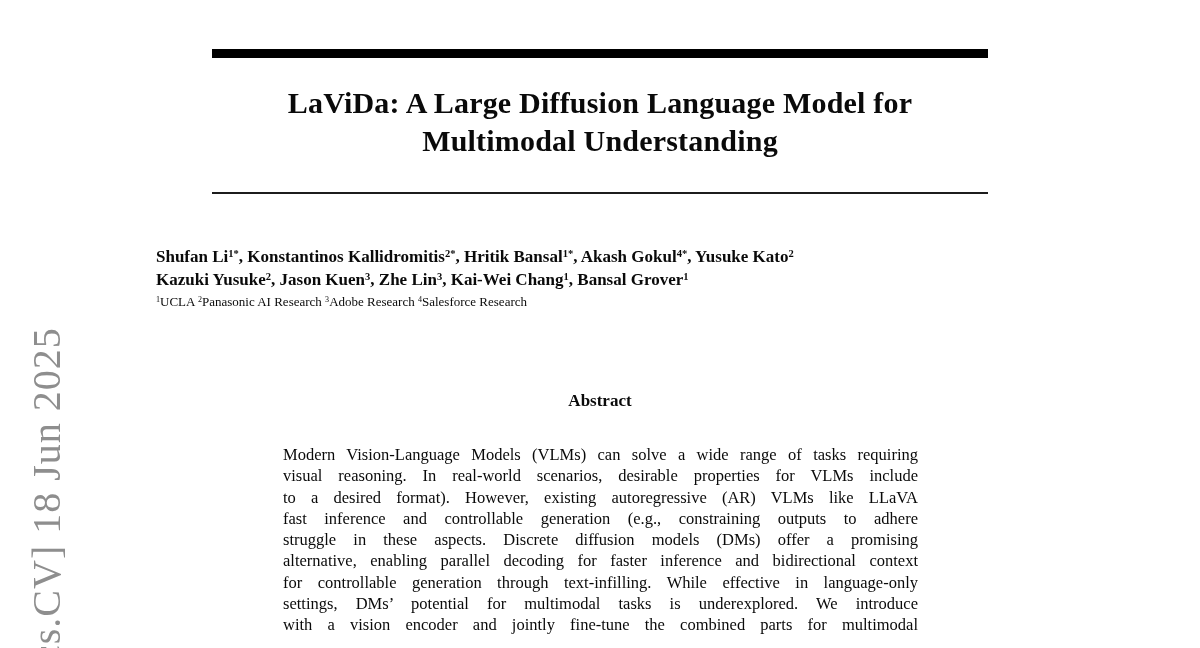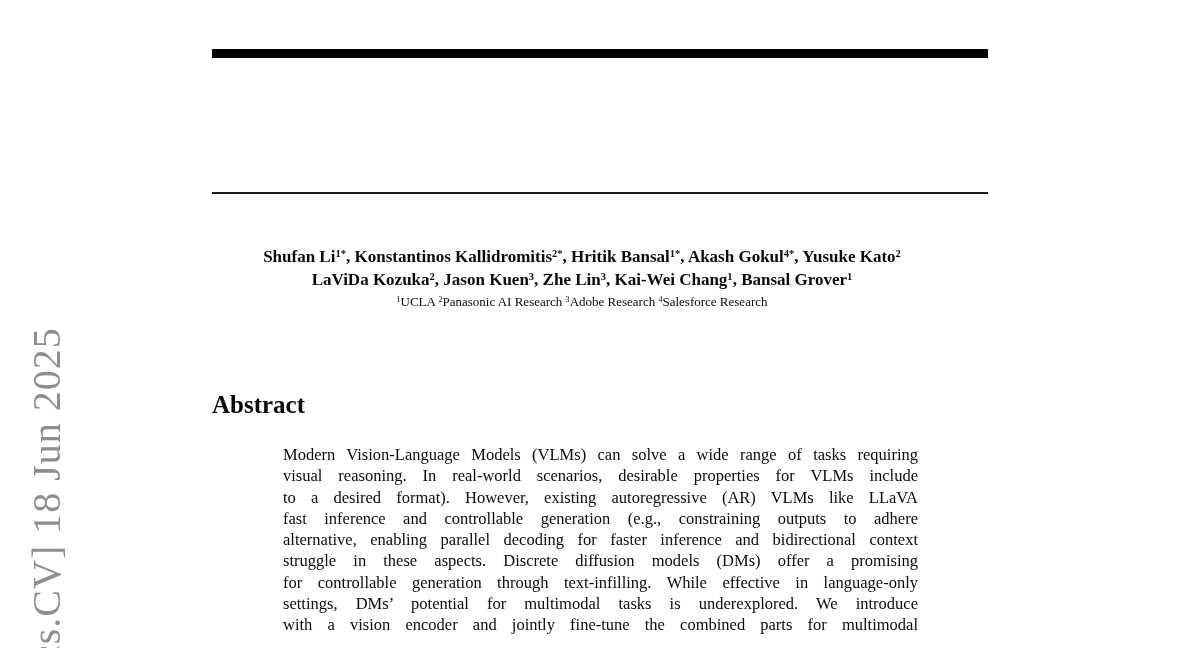--- a/index.html
+++ b/index.html
@@ -57,24 +57,24 @@
     width: 776px;
     text-align: center;
     font-weight: bold;
     font-size: 30px;
     line-height: 38px;
     letter-spacing: 0.2px;
   }
 
   .authors-block {
     position: absolute;
-    left: 144px;
+    left: 156px;
     top: 245px;
     width: 876px;
-    text-align: center;
+    text-align: left;
   }
   .author-line {
     font-weight: bold;
     font-size: 17px;
     line-height: 23px;
   }
   .affil-line {
     font-size: 13px;
     line-height: 22.5px;
   }
@@ -84,23 +84,23 @@
     vertical-align: baseline;
     position: relative;
     top: -0.45em;
   }
 
   .abstract-heading {
     position: absolute;
     left: 212px;
     top: 391px;
     width: 776px;
-    text-align: left;
+    text-align: center;
     font-weight: bold;
-    font-size: 25px;
+    font-size: 17px;
   }
 
   .abstract-body {
     position: absolute;
     left: 283px;
     top: 444px;
     width: 635px;
     font-size: 16.5px;
     line-height: 21.3px;
   }
@@ -112,36 +112,40 @@
 </style>
 </head>
 <body>
 
 <div class="page">
 
   <div class="watermark">cs.CV] 18 Jun 2025</div>
 
   <div class="rule-thick"></div>
 
+  <div class="title-block">
+    <div>LaViDa: A Large Diffusion Language Model for</div>
+    <div>Multimodal Understanding</div>
+  </div>
 
   <div class="rule-thin"></div>
 
   <div class="authors-block">
     <div class="author-line"><span>Shufan Li</span><sup>1*</sup><span>, </span><span>Konstantinos Kallidromitis</span><sup>2*</sup><span>, </span><span>Hritik Bansal</span><sup>1*</sup><span>, </span><span>Akash Gokul</span><sup>4*</sup><span>, </span><span>Yusuke Kato</span><sup>2</sup></div>
-    <div class="author-line"><span>LaViDa Kozuka</span><sup>2</sup><span>, </span><span>Jason Kuen</span><sup>3</sup><span>, </span><span>Zhe Lin</span><sup>3</sup><span>, </span><span>Kai-Wei Chang</span><sup>1</sup><span>, </span><span>Bansal Grover</span><sup>1</sup></div>
+    <div class="author-line"><span>Kazuki Yusuke</span><sup>2</sup><span>, </span><span>Jason Kuen</span><sup>3</sup><span>, </span><span>Zhe Lin</span><sup>3</sup><span>, </span><span>Kai-Wei Chang</span><sup>1</sup><span>, </span><span>Bansal Grover</span><sup>1</sup></div>
     <div class="affil-line"><sup>1</sup><span>UCLA </span><sup>2</sup><span>Panasonic AI Research </span><sup>3</sup><span>Adobe Research </span><sup>4</sup><span>Salesforce Research</span></div>
   </div>
 
   <div class="abstract-heading">Abstract</div>
 
   <div class="abstract-body">
     <div class="abs-line">Modern Vision-Language Models (VLMs) can solve a wide range of tasks requiring</div>
     <div class="abs-line">visual reasoning. In real-world scenarios, desirable properties for VLMs include</div>
     <div class="abs-line">to a desired format). However, existing autoregressive (AR) VLMs like LLaVA</div>
     <div class="abs-line">fast inference and controllable generation (e.g., constraining outputs to adhere</div>
+    <div class="abs-line">struggle in these aspects. Discrete diffusion models (DMs) offer a promising</div>
     <div class="abs-line">alternative, enabling parallel decoding for faster inference and bidirectional context</div>
-    <div class="abs-line">struggle in these aspects. Discrete diffusion models (DMs) offer a promising</div>
     <div class="abs-line">for controllable generation through text-infilling. While effective in language-only</div>
     <div class="abs-line">settings, DMs’ potential for multimodal tasks is underexplored. We introduce</div>
     <div class="abs-line">with a vision encoder and jointly fine-tune the combined parts for multimodal</div>
   </div>
 
 </div>
 
 </body></html>

